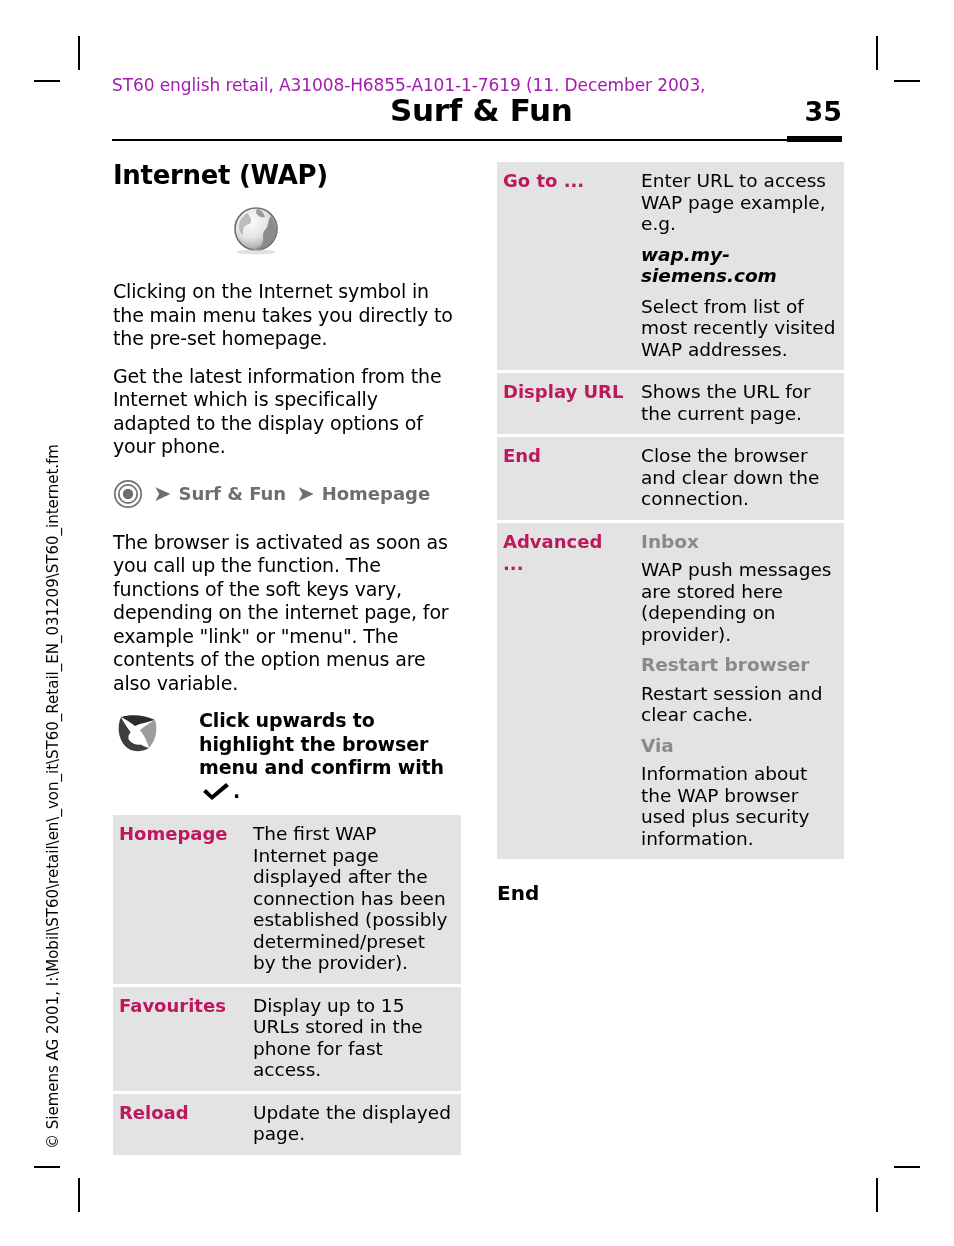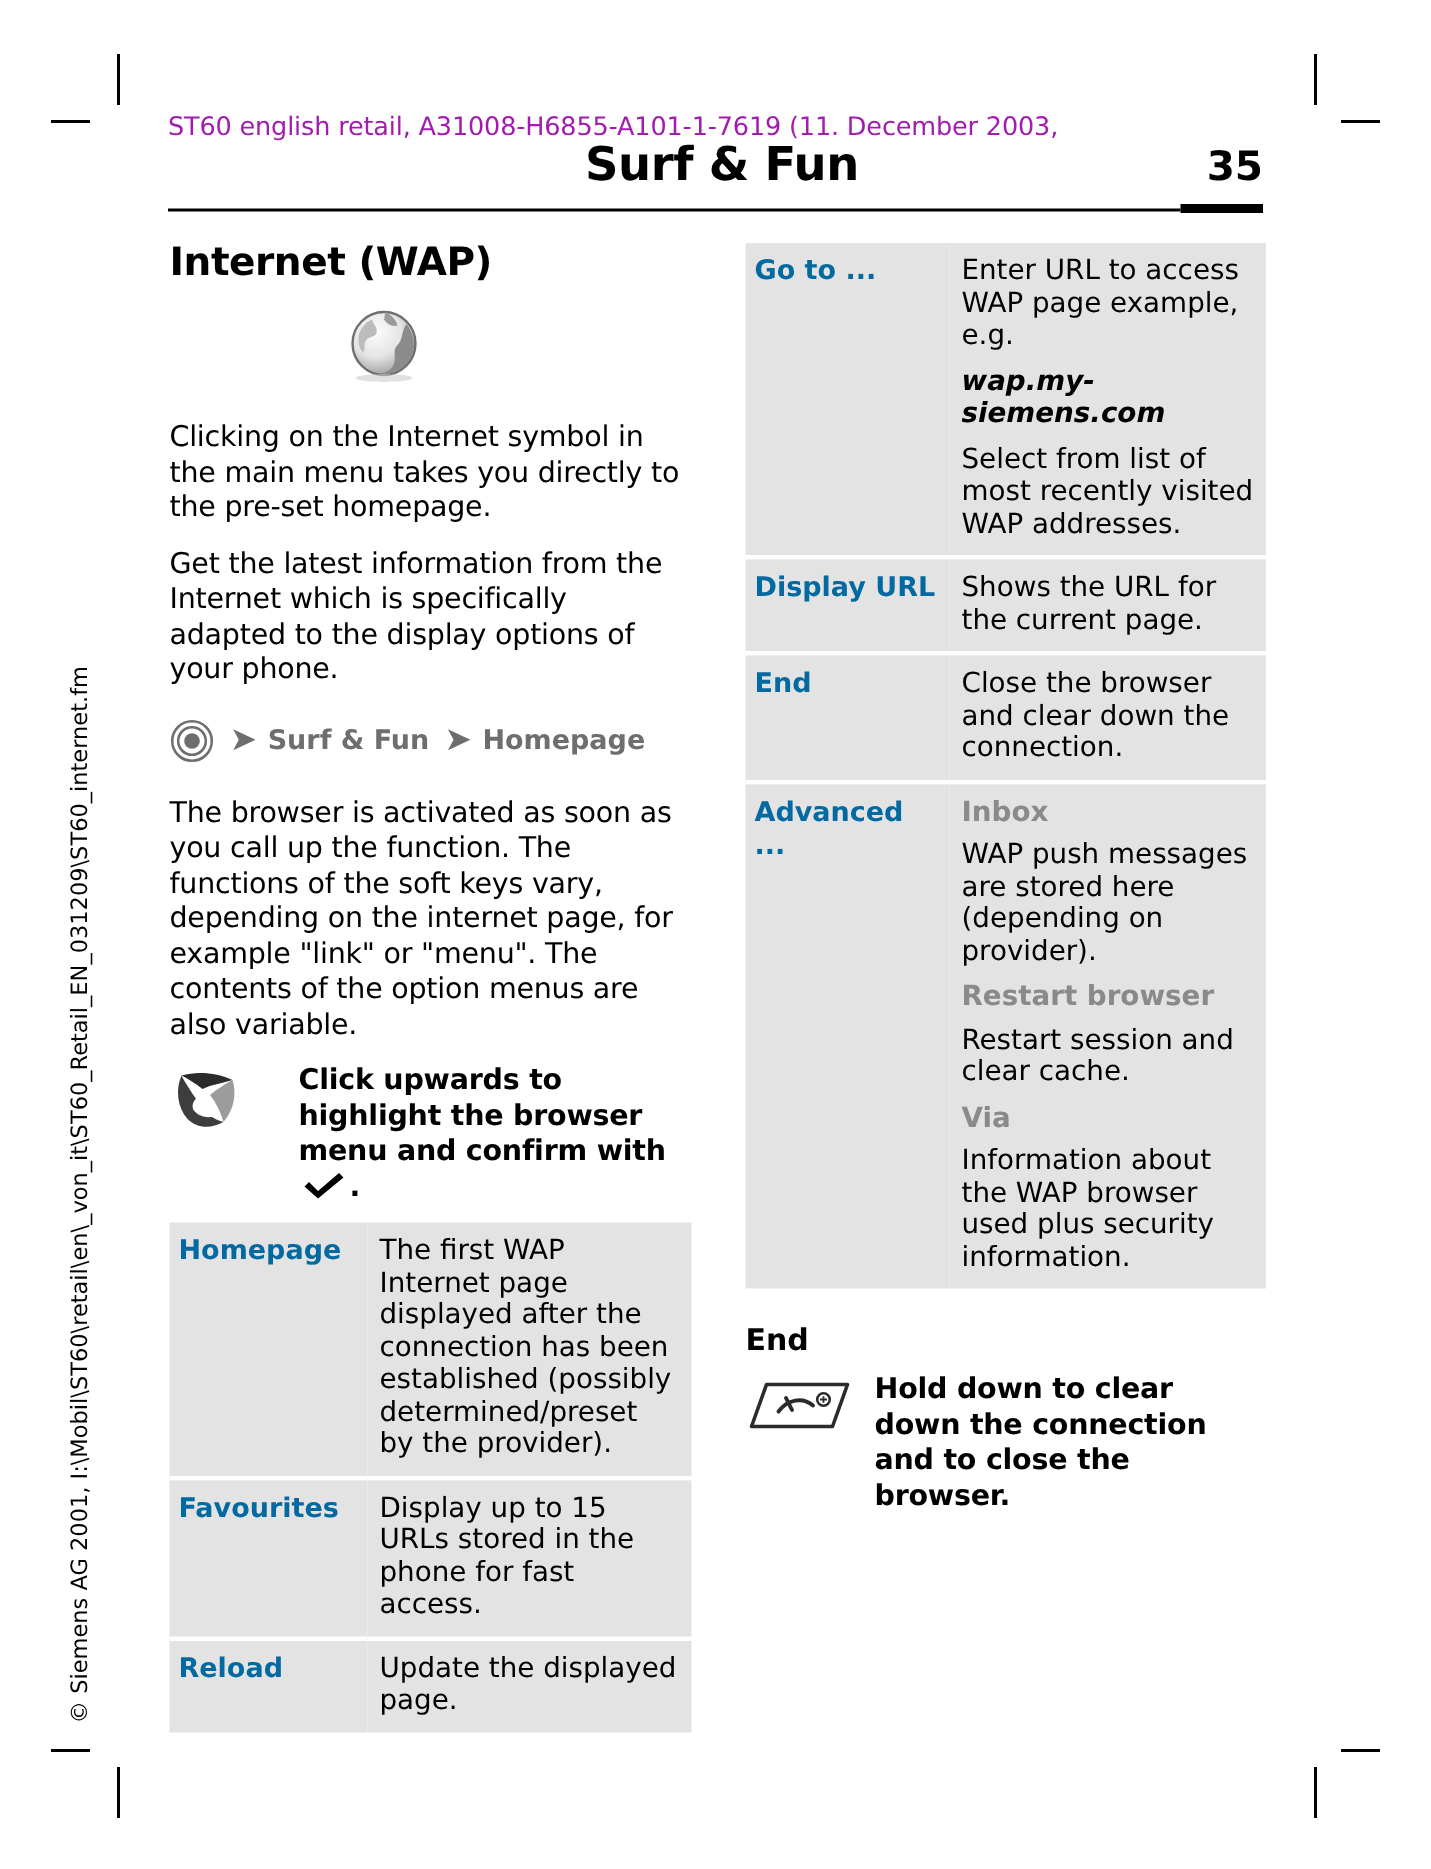--- a/index.html
+++ b/index.html
@@ -171,21 +171,21 @@
   .dtable tr { }
   .dtable td {
     background: #e3e3e3;
     vertical-align: top;
     padding: 8px 8px 10px 8px;
     border-bottom: 3px solid #ffffff;
   }
   .dtable tr:last-child td { border-bottom: none; }
   .dtable td.key {
     width: 118px;
-    color: #0369a1;
+    color: #be185d;
     font-weight: bold;
     font-size: 18px;
     line-height: 22px;
     padding-left: 6px;
   }
   .dtable td.val {
     font-size: 18.5px;
     line-height: 21.5px;
     color: #000;
   }
@@ -337,30 +337,14 @@
           <p class="subkey">Via</p>
           <p>Information about the WAP browser used plus security information.</p>
         </td>
       </tr>
 
     </tbody>
   </table>
 
   <div class="end-block">
     <h2 class="sub">End</h2>
-    <div class="keyrow">
-      <div class="keyicon">
-        <svg width="72" height="40" viewBox="0 0 72 40">
-          <path d="M14 4 L68 4 L58 32 L4 32 Z" fill="#ffffff" stroke="#2b2b2b" stroke-width="2.4" stroke-linejoin="round"></path>
-          <path d="M22 22 C28 14 38 12 45 18" fill="none" stroke="#2b2b2b" stroke-width="2.6" stroke-linecap="round"></path>
-          <path d="M27 13 L31 21" fill="none" stroke="#2b2b2b" stroke-width="2.6" stroke-linecap="round"></path>
-          <circle cx="52" cy="14" r="4.2" fill="none" stroke="#2b2b2b" stroke-width="1.7"></circle>
-          <path d="M49.6 14 L54.4 14 M52 11.8 L52 16.2" stroke="#2b2b2b" stroke-width="1.2"></path>
-        </svg>
-      </div>
-      <div class="keytext">
-        <span>Hold</span>
-        <b>down</b>
-        <span>to clear down the connection and to close the browser.</span>
-      </div>
-    </div>
   </div>
 </div>
 
 </body></html>

